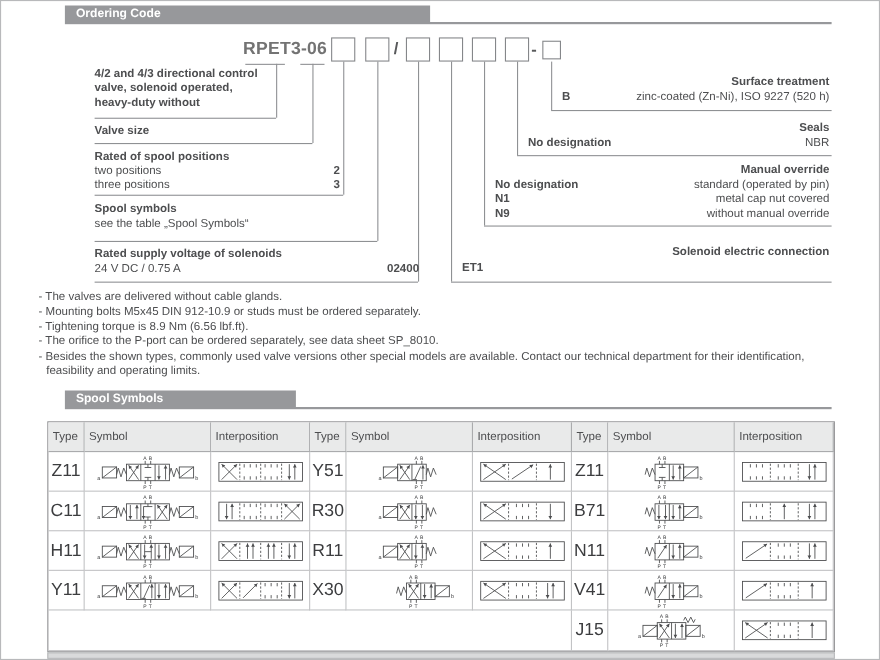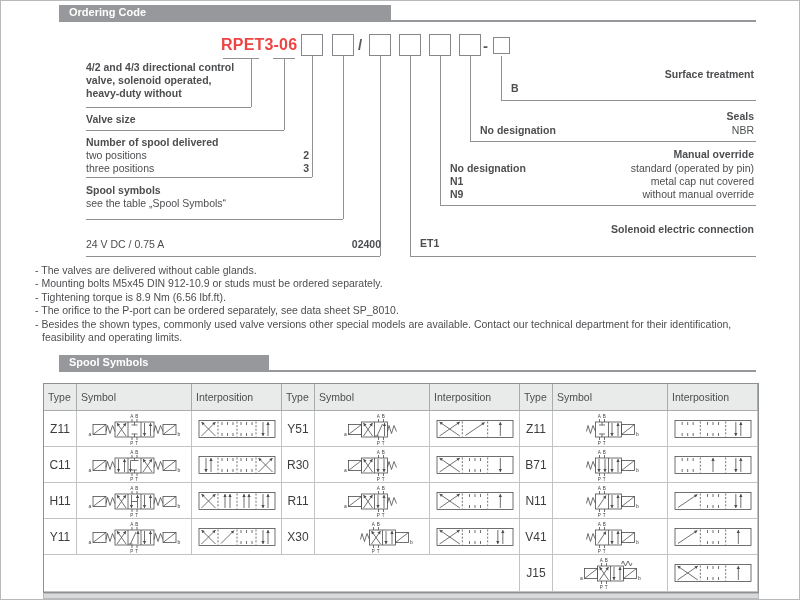--- a/index.html
+++ b/index.html
@@ -7,31 +7,31 @@
         font-family:"Liberation Sans",sans-serif;color:#4d4e50;overflow:hidden;}
   .abs{position:absolute;}
   .secbar{position:absolute;height:15px;background:#97989b;color:#fff;font-size:11px;font-weight:bold;
           line-height:15px;padding-left:10px;box-sizing:border-box;}
   .secline{position:absolute;height:2px;background:#97989b;}
   .codebox{position:absolute;border:1.5px solid #85878a;background:#fff;box-sizing:border-box;}
   .hline{position:absolute;height:1px;background:#8f9194;}
   .vline{position:absolute;width:1px;background:#8f9194;}
   .lbl{position:absolute;font-size:10.5px;line-height:12px;color:#4d4e50;white-space:nowrap;}
   .bold{font-weight:bold;}
-  .model{position:absolute;font-size:16px;font-weight:bold;color:#ef4444;letter-spacing:0.2px;}
+  .model{position:absolute;font-size:16px;font-weight:bold;color:#737373;letter-spacing:0.2px;}
   .sep{position:absolute;font-size:15px;font-weight:bold;color:#58595b;}
   .notes{position:absolute;left:34px;top:263px;width:708px;font-size:10.5px;line-height:12.9px;color:#4d4e50;}
   .note{padding-left:7px;text-indent:-7px;margin-bottom:0.5px;}
   .grid{position:absolute;left:42px;top:382px;border:1px solid #8f9092;background:#fff;
         display:grid;grid-template-columns:33px 115px 90px 33px 115px 90px 33px 115px 90px;}
   .th{background:#e9eaea;height:27px;box-sizing:border-box;border-right:1px solid #aaabad;border-bottom:1px solid #aaabad;
       font-size:10.5px;color:#4d4e50;display:flex;align-items:center;padding-left:4px;}
   .td{height:36px;box-sizing:border-box;border-right:1px solid #c2c3c5;border-bottom:1px solid #c2c3c5;
       display:flex;align-items:center;justify-content:center;overflow:hidden;}
-  .tdtype{font-size:12px;color:#3c3d3f;text-align:right;}
+  .tdtype{font-size:16px;color:#3c3d3f;text-align:right;}
   .strip{position:absolute;left:42px;top:592px;width:716px;height:6px;background:#d9dadb;border:1px solid #b9babc;box-sizing:border-box;}
 </style>
 </head>
 <body>
 
 <div class="page">
 
   <div class="secbar" style="left:58px;top:4px;width:332px;">
     <span>Ordering Code</span>
   </div>
@@ -65,31 +65,33 @@
       <div class="hline" style="left: 85px; top: 218px; width: 257px;"></div>
       <div class="hline" style="left: 85px; top: 255px; width: 294px;"></div>
       <div class="hline" style="left: 500px; top: 99px; width: 255px;"></div>
       <div class="hline" style="left: 469px; top: 140px; width: 286px;"></div>
       <div class="hline" style="left: 439px; top: 204px; width: 316px;"></div>
       <div class="hline" style="left: 409px; top: 255px; width: 346px;"></div>
       <div class="lbl bold" style="left: 85px; top: 60px;">4/2 and 4/3 directional control</div>
       <div class="lbl bold" style="left: 85px; top: 73px;">valve, solenoid operated,</div>
       <div class="lbl bold" style="left: 85px; top: 86px;">heavy-duty without</div>
       <div class="lbl bold" style="left: 85px; top: 112px;">Valve size</div>
-      <div class="lbl bold" style="left: 85px; top: 135px;">Number of spool delivered</div>
+      <div class="lbl bold" style="left: 85px; top: 135px;">Rated of spool positions</div>
       <div class="lbl" style="left: 85px; top: 148px;">two positions</div>
       <div class="lbl bold" style="right: 490px; top: 148px;">2</div>
       <div class="lbl" style="left: 85px; top: 161px;">three positions</div>
       <div class="lbl bold" style="right: 490px; top: 161px;">3</div>
       <div class="lbl bold" style="left: 85px; top: 183px;">Spool symbols</div>
       <div class="lbl" style="left: 85px; top: 196px;">see the table „Spool Symbols“</div>
+      <div class="lbl bold" style="left: 85px; top: 224px;">Rated supply voltage of solenoids</div>
       <div class="lbl" style="left: 85px; top: 237px;">24 V DC / 0.75 A</div>
       <div class="lbl bold" style="right: 418px; top: 237px;">02400</div>
       <div class="lbl bold" style="right: 45px; top: 67px;">Surface treatment</div>
       <div class="lbl bold" style="left: 510px; top: 80.5px;">B</div>
+      <div class="lbl" style="right: 45px; top: 80.5px;">zinc-coated (Zn-Ni), ISO 9227 (520 h)</div>
       <div class="lbl bold" style="right: 45px; top: 109px;">Seals</div>
       <div class="lbl bold" style="left: 479px; top: 122.5px;">No designation</div>
       <div class="lbl" style="right: 45px; top: 122.5px;">NBR</div>
       <div class="lbl bold" style="right: 45px; top: 147px;">Manual override</div>
       <div class="lbl bold" style="left: 449px; top: 160.5px;">No designation</div>
       <div class="lbl" style="right: 45px; top: 160.5px;">standard (operated by pin)</div>
       <div class="lbl bold" style="left: 449px; top: 173.5px;">N1</div>
       <div class="lbl" style="right: 45px; top: 173.5px;">metal cap nut covered</div>
       <div class="lbl bold" style="left: 449px; top: 186.5px;">N9</div>
       <div class="lbl" style="right: 45px; top: 186.5px;">without manual override</div>

